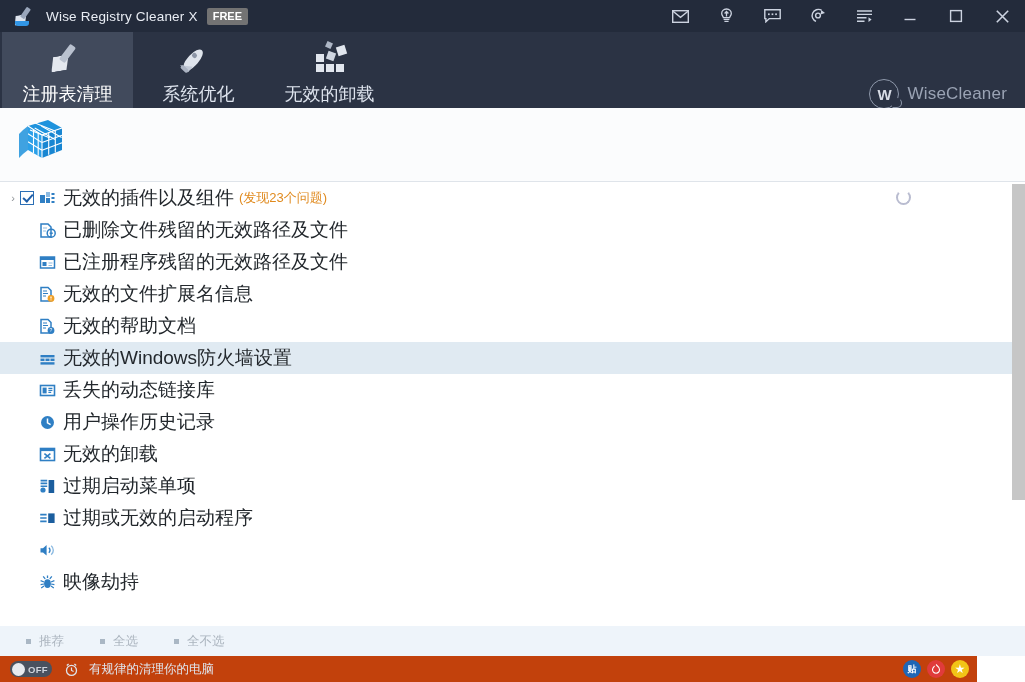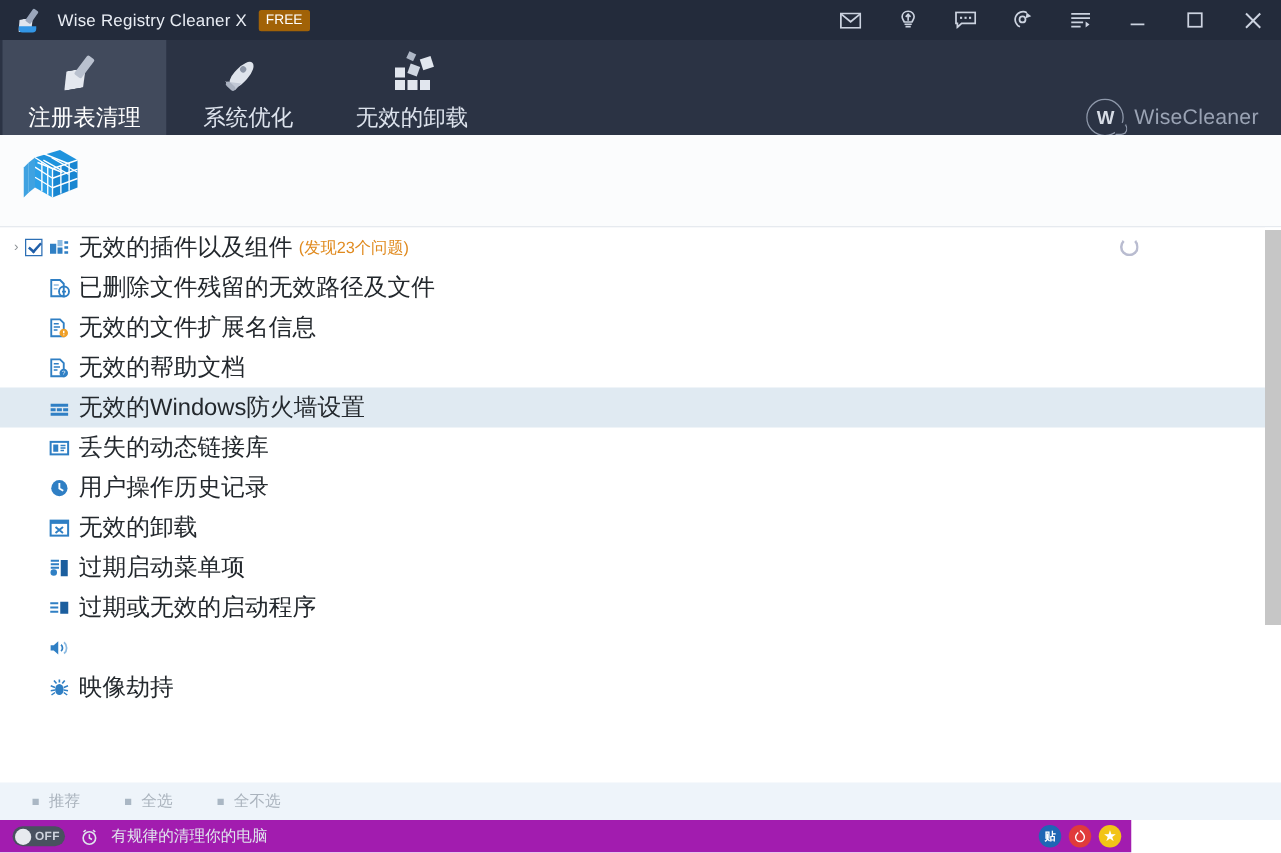--- a/index.html
+++ b/index.html
@@ -31,22 +31,22 @@
     background: #9aa6bb; transform: rotate(35deg); border-radius: 1px;
   }
   .tb-logo .brush-blue {
     position: absolute; left: 1px; top: 15px; width: 14px; height: 5px;
     background: #3296e6; border-radius: 0 0 3px 3px;
   }
   .tb-title {
     margin-left: 12px; color: #e9edf4; font-size: 13.5px; letter-spacing: .2px;
   }
   .tb-badge {
-    margin-left: 9px; background: #a16207; color: #ffffff;
-    font-size: 11px; font-weight: normal; padding: 1px 6px 2px 6px;
+    margin-left: 9px; background: #737373; color: #ffffff;
+    font-size: 11px; font-weight: bold; padding: 1px 6px 2px 6px;
     border-radius: 2px; line-height: 14px;
   }
   .tb-spacer { flex: 1 1 auto; }
   .tb-icons { display: flex; align-items: center; height: 32px; }
   .tb-btn {
     width: 46px; height: 32px; display: flex; align-items: center; justify-content: center;
     color: #ccd3e0; cursor: default;
   }
   .tb-btn svg { display: block; }
 
@@ -199,22 +199,22 @@
   }
   .flink .bullet {
     width: 5px; height: 5px; background: #aab7c4; margin-right: 8px;
   }
   .flink .ftxt { color: #aab3bd; font-size: 12.5px; }
   .flink.l2 { margin-left: 36px; }
   .flink.l3 { margin-left: 36px; }
 
   
   .statusbar {
-    position: absolute; left: 0; top: 656px; width: 905px; height: 26px;
-    background: #a21caf; display: flex; align-items: center;
+    position: absolute; left: 0; top: 656px; width: 977px; height: 26px;
+    background: #c2410c; display: flex; align-items: center;
   }
   .toggle {
     margin-left: 10px; width: 42px; height: 16px; border-radius: 8px;
     background: #49515f; display: flex; align-items: center; position: relative;
     cursor: default; flex: none;
   }
   .toggle .knob {
     width: 13px; height: 13px; border-radius: 50%; background: #e7eaef; margin-left: 2px;
   }
   .toggle .tlabel {
@@ -391,20 +391,31 @@
             <path d="M4 6 H8 M4 9 H7" stroke="#8dbbe2" stroke-width="1.2"></path>
             <circle cx="12.2" cy="11.2" r="4" fill="none" stroke="#2f7fc4" stroke-width="1.5"></circle>
             <path d="M10.6 11.2 H13.8" stroke="#2f7fc4" stroke-width="1.4"></path>
           </svg></div>
         <div class="rlabel">已删除文件残留的无效路径及文件</div>
       </div>
       <div class="row">
         <div class="arrow"></div>
         <div style="width: 19px; flex: 0 0 auto;"></div>
         <div class="rowicon"><svg width="17" height="17" viewBox="0 0 17 17">
+            <rect x="1.5" y="3" width="14" height="11" fill="none" stroke="#2f7fc4" stroke-width="1.5"></rect>
+            <rect x="1.5" y="3" width="14" height="3" fill="#2f7fc4"></rect>
+            <rect x="3.5" y="8" width="4" height="4" fill="#2f7fc4"></rect>
+            <path d="M9.5 9 H13.5 M9.5 11.5 H13" stroke="#8dbbe2" stroke-width="1.2"></path>
+          </svg></div>
+        <div class="rlabel">已注册程序残留的无效路径及文件</div>
+      </div>
+      <div class="row">
+        <div class="arrow"></div>
+        <div style="width: 19px; flex: 0 0 auto;"></div>
+        <div class="rowicon"><svg width="17" height="17" viewBox="0 0 17 17">
             <path d="M2 1.5 H9 L12 4.5 V15 H2 Z" fill="none" stroke="#2f7fc4" stroke-width="1.5"></path>
             <path d="M4 5 H8 M4 7.5 H9 M4 10 H7" stroke="#2f7fc4" stroke-width="1.2"></path>
             <circle cx="12" cy="12.4" r="3.4" fill="#ef9f26"></circle>
             <path d="M12 10.6 V12.6 M12 13.6 V14.2" stroke="#fff" stroke-width="1.2"></path>
           </svg></div>
         <div class="rlabel">无效的文件扩展名信息</div>
       </div>
       <div class="row">
         <div class="arrow"></div>
         <div style="width: 19px; flex: 0 0 auto;"></div>

